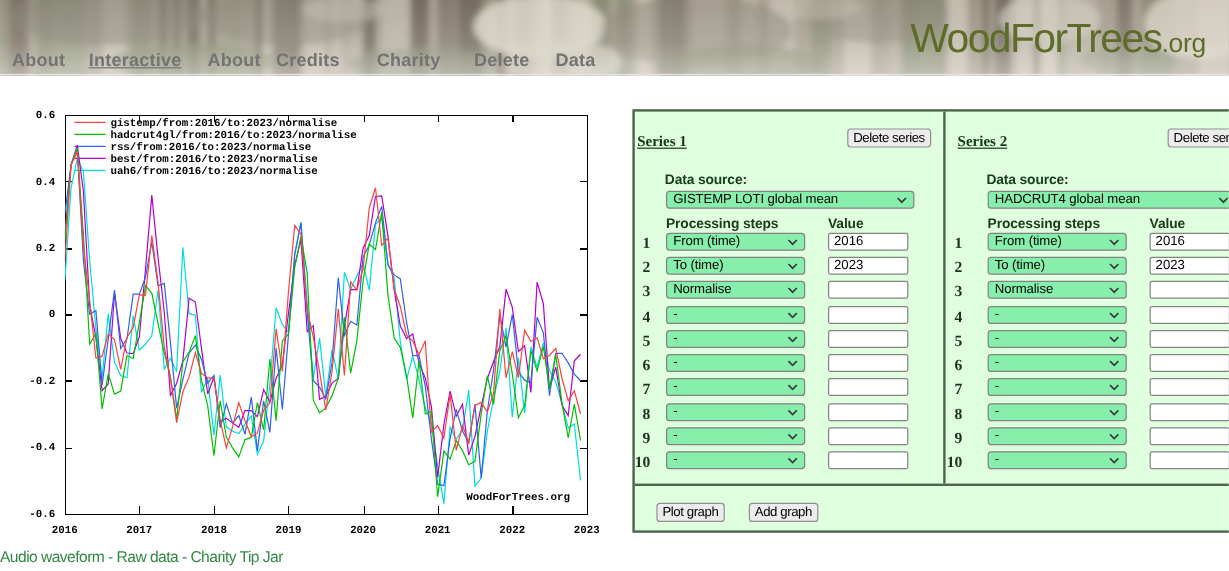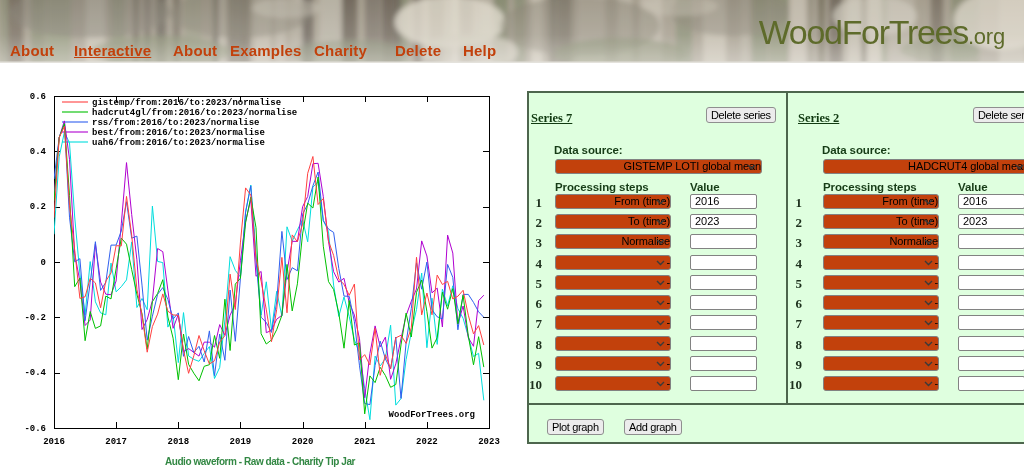--- a/index.html
+++ b/index.html
@@ -1,30 +1,30 @@
 <!DOCTYPE html>
 <html><head><meta charset="utf-8"><title>WoodForTrees.org - Interactive Graphs</title>
 <style>
 html,body{margin:0;padding:0;width:1024px;height:476px;overflow:hidden;background:#fff;}
 body{font-family:"Liberation Sans",sans-serif;position:relative;}
 #banner{position:absolute;left:0;top:0;width:1024px;height:63px;overflow:hidden;}
 #logo{position:absolute;right:19px;top:13px;color:#5e6b2b;font-size:34px;font-weight:normal;letter-spacing:-1.3px;z-index:3;}
 #logo .org{font-size:22px;letter-spacing:-0.2px;}
-.nl{position:absolute;top:42px;font-size:15px;font-weight:bold;color:#c2410c;letter-spacing:0.2px;z-index:3;}
+.nl{position:absolute;top:42px;font-size:15px;font-weight:bold;color:#737373;letter-spacing:0.2px;z-index:3;}
 .nl.u{text-decoration:underline;text-align:center;}
-#caption{position:absolute;left:0;top:456px;width:520px;text-align:center;font-size:10px;letter-spacing:-0.45px;font-weight:bold;color:#2f8540;}
+#caption{position:absolute;left:0;top:456px;width:520px;text-align:left;font-size:13px;letter-spacing:-0.45px;font-weight:normal;color:#2f8540;}
 #caption a{color:#338844;text-decoration:none;}
 #panel{position:absolute;left:527px;top:91px;width:534px;height:353px;background:#dfffdf;border:2px solid #4d664d;box-sizing:border-box;}
 .scol{position:absolute;top:0;height:310px;}
 .sdiv{position:absolute;left:257px;top:0;width:2px;height:310px;background:#4d664d;}
 #prow{position:absolute;left:0;top:310px;width:100%;height:41px;border-top:2px solid #4d664d;}
 .sname{position:absolute;font-family:"Liberation Serif",serif;font-size:12.5px;font-weight:bold;color:#113a11;text-decoration:underline;}
 .lab{position:absolute;font-size:11.5px;font-weight:bold;color:#163c16;letter-spacing:-0.1px;white-space:nowrap;}
 .num{position:absolute;width:14px;text-align:right;font-family:"Liberation Serif",serif;font-size:13px;font-weight:bold;color:#1c301c;}
-.sel{position:absolute;height:15px;box-sizing:border-box;background:#c2410c;border:1px solid #828282;border-radius:3px;font-size:11px;letter-spacing:-0.1px;color:#000;padding:0 0 0 15px;line-height:13px;white-space:nowrap;overflow:hidden;text-align:right;}
+.sel{position:absolute;height:15px;box-sizing:border-box;background:#86efac;border:1px solid #828282;border-radius:3px;font-size:11px;letter-spacing:-0.1px;color:#000;padding:0 0 0 5px;line-height:13px;white-space:nowrap;overflow:hidden;}
 .chev{position:absolute;right:5px;top:4px;}
 .inp{position:absolute;height:15px;box-sizing:border-box;background:#fff;border:1px solid #828282;border-radius:2px;font-size:11px;color:#000;padding:0 0 0 4px;line-height:13px;}
 .btn{position:absolute;height:16px;box-sizing:border-box;background:#ececec;border:1px solid #8f8f8f;border-radius:3px;font-size:11px;letter-spacing:-0.35px;color:#000;padding:1px 4px 0 4px;line-height:13px;white-space:nowrap;}
 </style></head>
 <body>
 <div id="banner">
 <svg width="1024" height="63" viewBox="0 0 1024 63" preserveAspectRatio="none" style="position:absolute;left:0;top:0">
 <defs>
 <filter id="bb" x="-5%" y="-30%" width="110%" height="160%">
           <feGaussianBlur stdDeviation="2.6"></feGaussianBlur>
@@ -108,24 +108,24 @@
         <ellipse cx="680" cy="6" rx="38" ry="10" fill="#c1bcae" opacity="0.45"></ellipse>
 </g>
 <rect width="1024" height="63" fill="url(#wash)"></rect>
 <rect width="1024" height="63" fill="#c3a87e" opacity="0.08"></rect>
 <rect y="61.5" width="1024" height="1.5" fill="#e4e2dc"></rect>
 </svg>
 <div id="logo">WoodForTrees<span class="org">.org</span></div>
 <span class="nl" style="left:10px">About</span>
 <span class="nl u" style="left:74px">Interactive</span>
 <span class="nl" style="left:173px">About</span>
-<span class="nl" style="left:230px">Examples</span>
+<span class="nl" style="left:230px">Credits</span>
 <span class="nl" style="left:314px">Charity</span>
 <span class="nl" style="left:395px">Delete</span>
-<span class="nl" style="left:463px">Help</span>
+<span class="nl" style="left:463px">Data</span>
 </div>
 <svg id="chart" width="500" height="375" viewBox="0 0 500 375" style="position:absolute;left:8px;top:86px">
 <rect x="0" y="0" width="500" height="375" fill="#ffffff"></rect>
 <g font-family="Liberation Mono, monospace" font-size="9" font-weight="bold" fill="#000">
 <text x="38" y="12.5" text-anchor="end">0.6</text>
 <text x="38" y="67.8" text-anchor="end">0.4</text>
 <text x="38" y="123.2" text-anchor="end">0.2</text>
 <text x="38" y="178.5" text-anchor="end">0</text>
 <text x="38" y="233.8" text-anchor="end">-0.2</text>
 <text x="38" y="289.2" text-anchor="end">-0.4</text>
@@ -190,21 +190,21 @@
 <polyline fill="none" stroke="#00c000" stroke-width="1" points="46.0,115.1 51.2,51.5 56.4,37.7 61.5,109.3 66.7,200.7 71.9,192.1 77.1,254.7 82.2,225.5 87.4,242.4 92.6,239.9 97.8,210.1 103.0,212.9 108.1,182.9 113.3,152.1 118.5,158.2 123.7,183.7 128.9,208.2 134.0,227.8 139.2,263.2 144.4,215.7 149.6,207.5 154.8,193.7 159.9,231.0 165.1,252.2 170.3,293.7 175.5,248.0 180.6,278.3 185.8,287.2 191.0,294.8 196.2,280.3 201.4,278.7 206.5,249.5 211.7,272.3 216.9,213.2 222.1,264.5 227.3,198.1 232.4,192.3 237.6,136.7 242.8,111.0 248.0,141.7 253.1,247.7 258.3,258.0 263.5,253.9 268.7,243.7 273.9,229.3 279.0,178.4 284.2,224.9 289.4,197.8 294.6,147.9 299.7,117.2 304.9,122.0 310.1,91.0 315.3,160.2 320.5,195.6 325.6,203.5 330.8,227.2 336.0,262.2 341.2,214.5 346.4,259.0 351.5,256.9 356.7,327.9 361.9,289.9 367.1,296.6 372.2,281.3 377.4,289.5 382.6,301.3 387.8,298.5 393.0,258.9 398.1,227.1 403.3,251.0 408.5,206.3 413.7,194.0 418.9,225.5 424.0,262.1 429.2,251.7 434.4,206.2 439.6,223.2 444.8,202.6 449.9,237.8 455.1,209.2 460.3,249.9 465.5,278.8 470.6,250.7 475.8,281.1"></polyline>
 <polyline fill="none" stroke="#ff4040" stroke-width="1" points="46.0,131.7 51.2,51.5 56.4,40.4 61.5,119.5 66.7,164.1 71.9,212.4 77.1,210.8 82.2,192.4 87.4,196.9 92.6,221.8 97.8,195.1 103.0,186.9 108.1,159.7 113.3,159.9 118.5,110.4 123.7,149.3 128.9,203.3 134.0,228.7 139.2,266.2 144.4,240.5 149.6,228.1 154.8,207.9 159.9,225.2 165.1,228.9 170.3,229.3 175.5,264.2 180.6,287.3 185.8,269.8 191.0,249.5 196.2,264.7 201.4,278.0 206.5,274.8 211.7,256.0 216.9,249.7 222.1,188.1 227.3,223.5 232.4,156.9 237.6,101.9 242.8,109.1 248.0,172.4 253.1,195.1 258.3,223.8 263.5,255.7 268.7,223.4 273.9,171.4 279.0,226.8 284.2,148.9 289.4,155.7 294.6,138.2 299.7,87.3 304.9,70.5 310.1,118.5 315.3,112.5 320.5,155.1 325.6,169.4 330.8,193.3 336.0,198.3 341.2,209.4 346.4,198.0 351.5,274.0 356.7,268.6 361.9,279.0 367.1,242.4 372.2,289.3 377.4,268.7 382.6,282.7 387.8,251.8 393.0,249.3 398.1,257.4 403.3,241.8 408.5,171.3 413.7,228.9 418.9,207.0 424.0,228.8 429.2,189.1 434.4,198.5 439.6,195.3 444.8,213.0 449.9,210.2 455.1,204.3 460.3,229.2 465.5,247.9 470.6,239.6 475.8,259.0"></polyline>
 </g>
 <clipPath id="pc">
       <rect x="46" y="10" width="435" height="332"></rect>
     </clipPath>
 </svg>
 <div id="caption"><a>Audio waveform</a> - <a>Raw data</a> - <a>Charity Tip Jar</a></div>
 <div id="panel">
  <div class="scol" style="left:0;width:259px">
-      <span class="sname" style="left:2px;top:18px">Series 7</span>
+      <span class="sname" style="left:2px;top:18px">Series 1</span>
 <span class="btn" style="left:177px;top:14px">Delete series</span>
 <span class="lab" style="left:25px;top:51px">Data source:</span>
 <span class="sel" style="left:26px;top:66px;width:207px">GISTEMP LOTI global mean<svg class="chev" width="9" height="6" viewBox="0 0 9 6">
           <path d="M1 1l3.5 3.5 3.5-3.5" stroke="#3a3a3a" stroke-width="1.4" fill="none"></path>
         </svg></span>
 <span class="lab" style="left:26px;top:88px">Processing steps</span>
 <span class="lab" style="left:161px;top:88px">Value</span>
 <span class="num" style="left:-1px;top:102px">1</span>
 <span class="sel" style="left:26px;top:101px;width:116px">From (time)<svg class="chev" width="9" height="6" viewBox="0 0 9 6">
           <path d="M1 1l3.5 3.5 3.5-3.5" stroke="#3a3a3a" stroke-width="1.4" fill="none"></path>

